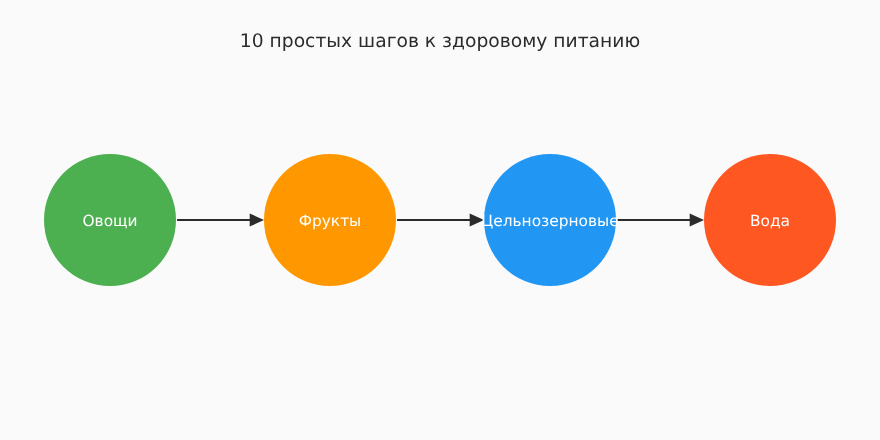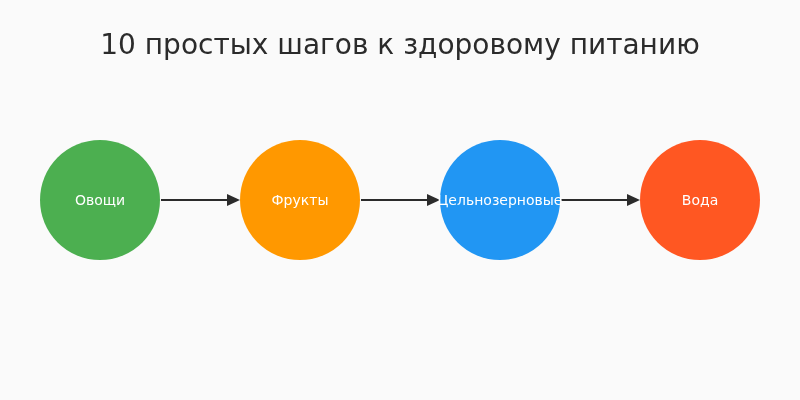--- a/index.html
+++ b/index.html
@@ -14,21 +14,21 @@
     overflow: hidden;
     font-family: "DejaVu Sans", "Liberation Sans", sans-serif;
   }
   .title {
     position: absolute;
     top: 28px;
     left: 0;
     width: 100%;
     margin: 0;
     text-align: center;
-    font-size: 28px;
+    font-size: 17px;
     font-weight: 400;
     color: #2b2b2b;
   }
   .diagram {
     position: absolute;
     top: 0;
     left: 0;
   }
   .step-label {
     fill: #ffffff;

